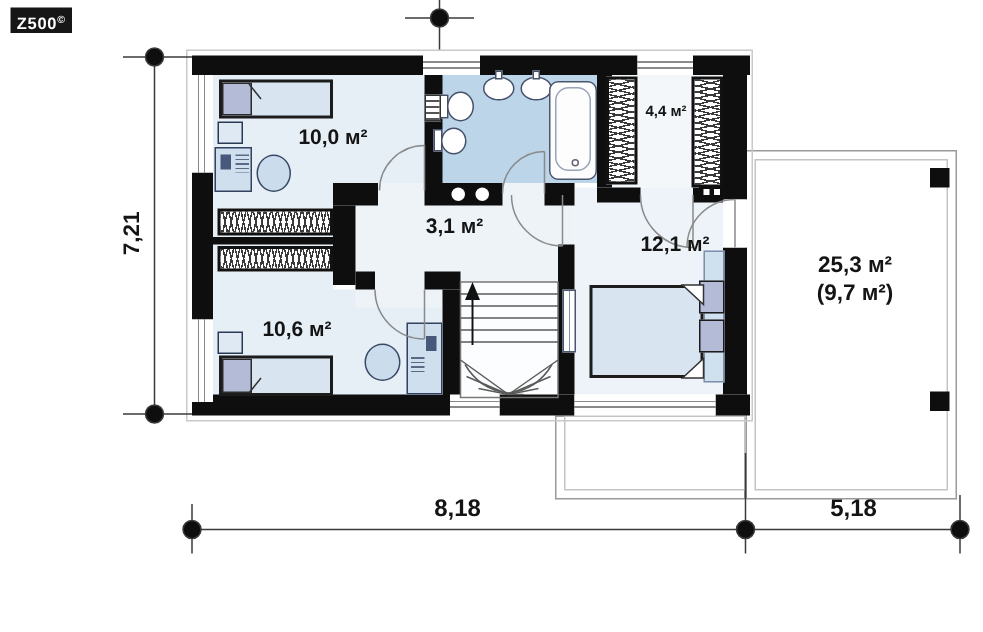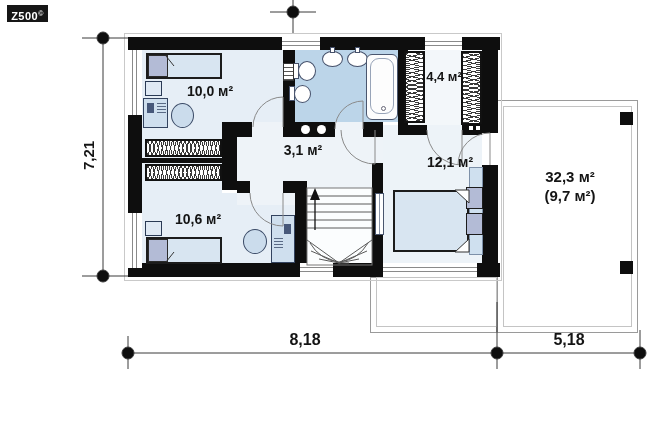--- a/index.html
+++ b/index.html
@@ -206,27 +206,27 @@
       <line x1="640" y1="330" x2="640" y2="369"></line>
       <circle cx="128" cy="353" r="6"></circle>
       <circle cx="497" cy="353" r="6"></circle>
       <circle cx="640" cy="353" r="6"></circle>
       <line x1="270" y1="12" x2="316" y2="12"></line>
       <line x1="293" y1="0" x2="293" y2="33"></line>
       <circle cx="293" cy="12" r="6"></circle>
     </g>
   </svg>
 
-  <div class="lbl lbl-room" style="left:150px;top:83px;width:120px;">10,0 м²</div>
-  <div class="lbl lbl-room" style="left:398px;top:69px;width:92px;font-size:13px;">4,4 м²</div>
+  <div class="lbl lbl-room" style="left:162px;top:83px;width:120px;">10,0 м²</div>
+  <div class="lbl lbl-room" style="left:398px;top:69px;width:92px;font-size:10px;">4,4 м²</div>
   <div class="lbl lbl-room" style="left:253px;top:142px;width:100px;">3,1 м²</div>
   <div class="lbl lbl-room" style="left:400px;top:154px;width:100px;">12,1 м²</div>
   <div class="lbl lbl-room" style="left:148px;top:211px;width:100px;">10,6 м²</div>
   <div class="lbl" style="left:505px;top:167px;width:130px;font-size:15px;line-height:19px;">
-    <div>32,3 м²</div>
+    <div>25,3 м²</div>
     <div>(9,7 м²)</div>
   </div>
 
   <div class="lbl lbl-dim" style="left:255px;top:331px;width:100px;">8,18</div>
   <div class="lbl lbl-dim" style="left:519px;top:331px;width:100px;">5,18</div>
   <div class="lbl" style="left:60px;top:147px;width:56px;font-size:15px;transform:rotate(-90deg);">7,21</div>
 
   <div id="logo"><span>Z500</span><sup>©</sup></div>
 
 </div>

